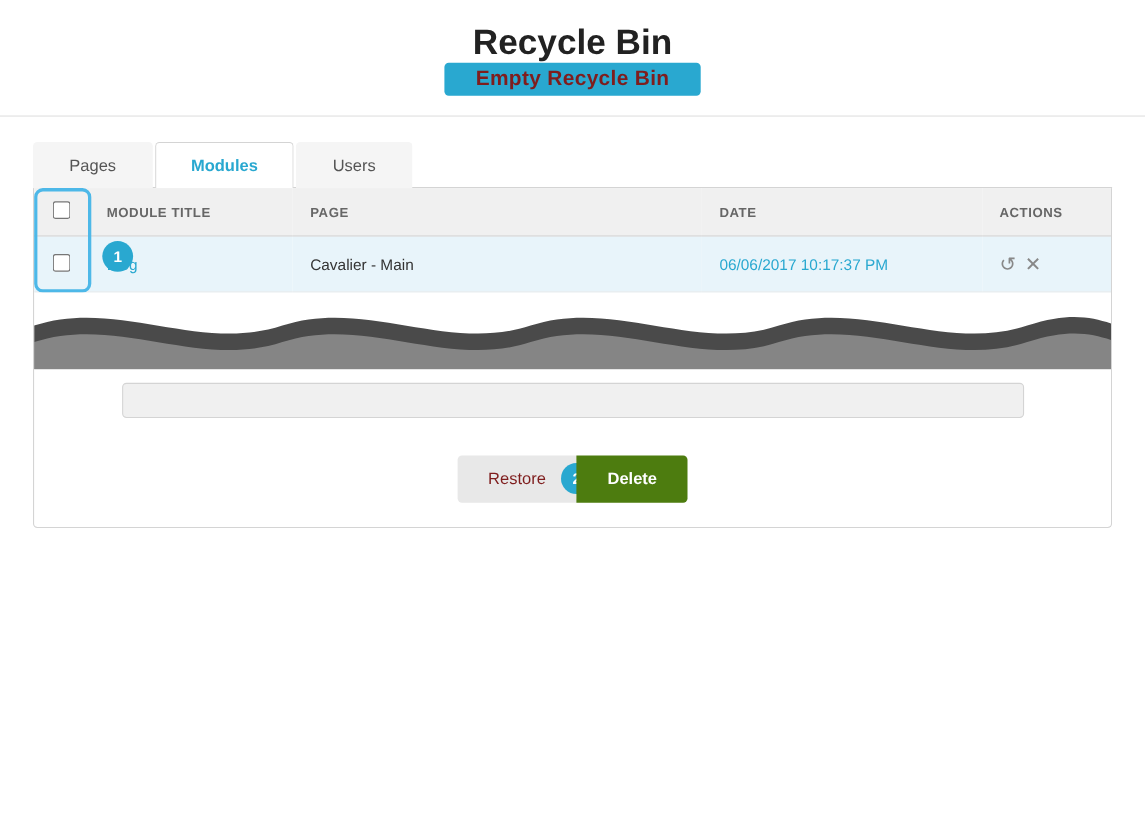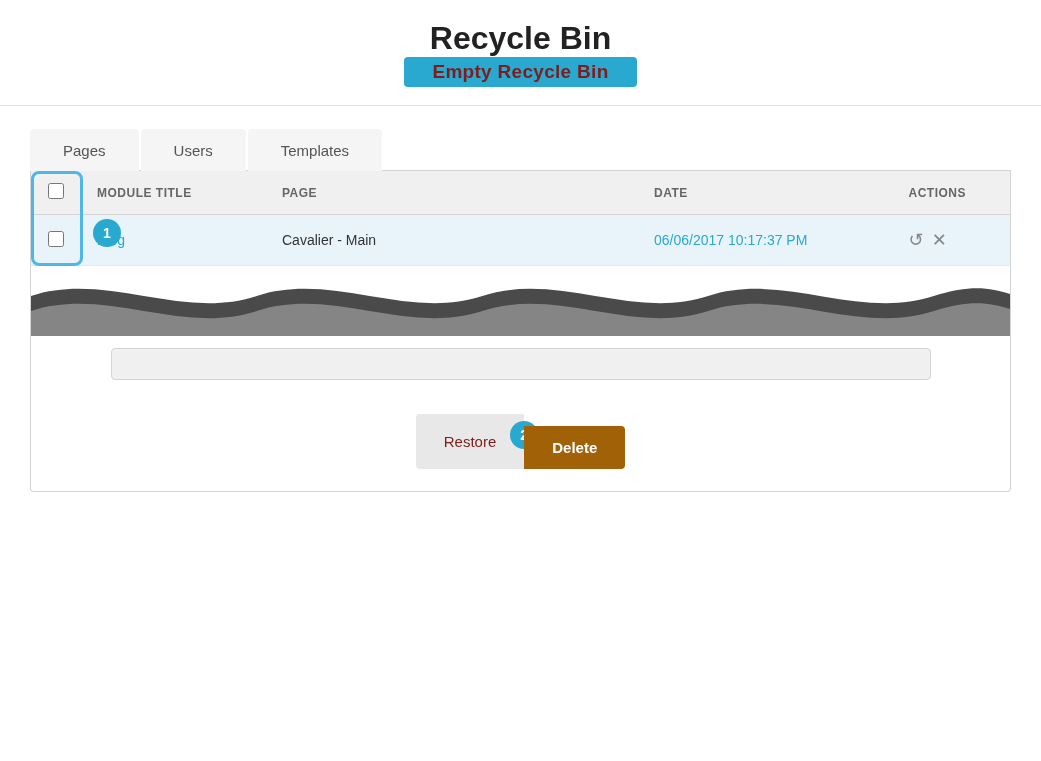--- a/index.html
+++ b/index.html
@@ -181,30 +181,29 @@
       background: #e8e8e8;
       color: #7f1d1d;
       border: none;
       border-radius: 4px 0 0 4px;
       padding: 13px 28px;
       font-size: 15px;
       cursor: pointer;
       font-weight: 500;
     }
     .delete-btn {
-      background: #a16207;
+      background: #4d7c0f;
       color: #fff;
       border: none;
       border-radius: 0 4px 4px 0;
       padding: 13px 28px;
       font-size: 15px;
       cursor: pointer;
       font-weight: 600;
       position: relative;
-      margin-top: 12px;
     }
 
     
     .badge {
       display: inline-flex;
       align-items: center;
       justify-content: center;
       width: 28px;
       height: 28px;
       border-radius: 50%;
@@ -242,22 +241,22 @@
 
 <div class="header">
   <h1 class="page-title">Recycle Bin</h1>
   <button class="empty-recycle-btn">Empty Recycle Bin</button>
 </div>
 
 <div class="main-content">
 
   <div class="tabs">
     <div class="tab">Pages</div>
+    <div class="tab active">Modules</div>
     <div class="tab">Users</div>
-    <div class="tab">Templates</div>
   </div>
 
   <div class="panel">
 
     <div class="table-wrapper">
 
       <div class="cb-border-box"></div>
 
       <div style="position: absolute; top: 48px; left: 62px; z-index: 20;">
         <span class="badge">1</span>

